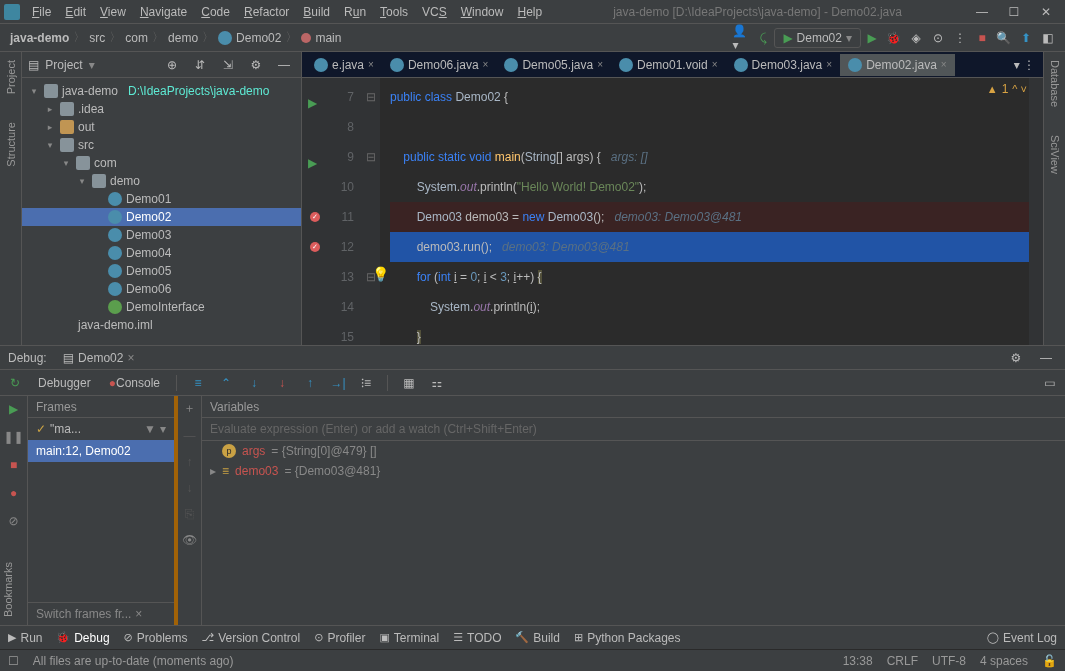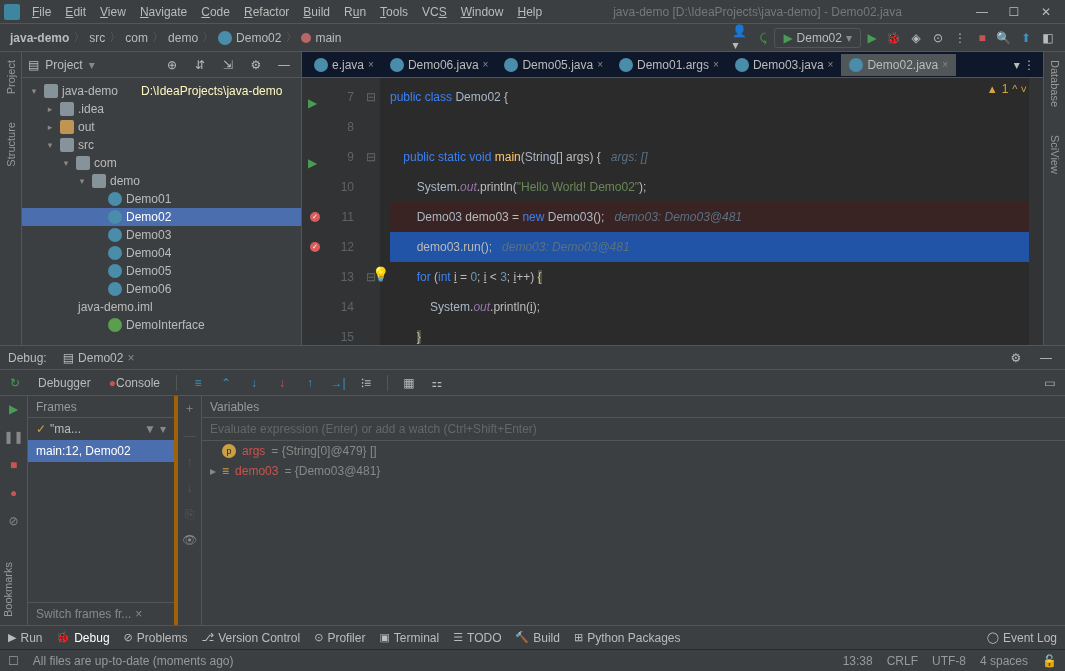--- a/index.html
+++ b/index.html
@@ -158,21 +158,21 @@
         <span class="ticon">⇲</span>
         <span class="ticon">⚙</span>
         <span class="ticon">―</span>
       </span>
     </div>
     <div class="tree" id="tree">
         <div class="tnode" style="padding-left: 6px;">
           <span class="arrow">▾</span>
           <span class="ficon folder"></span>
           <span>java-demo</span>
-          <span style="color:#fef9c3;margin-left:19px">D:\IdeaProjects\java-demo</span>
+          <span style="color:#5eead4;margin-left:6px">D:\IdeaProjects\java-demo</span>
         </div>
         <div class="tnode" style="padding-left: 22px;">
           <span class="arrow">▸</span>
           <span class="ficon folder"></span>
           <span>.idea</span>
         </div>
         <div class="tnode" style="padding-left: 22px;">
           <span class="arrow">▸</span>
           <span class="ficon folder-o"></span>
           <span>out</span>
@@ -215,29 +215,29 @@
         <div class="tnode" style="padding-left: 70px;">
           <span class="arrow"></span>
           <span class="ficon jclass"></span>
           <span>Demo05</span>
         </div>
         <div class="tnode" style="padding-left: 70px;">
           <span class="arrow"></span>
           <span class="ficon jclass"></span>
           <span>Demo06</span>
         </div>
+        <div class="tnode" style="padding-left: 70px;">
+          <span class="arrow"></span>
+          <span class="ficon jiface"></span>
+          <span>DemoInterface</span>
+        </div>
         <div class="tnode" style="padding-left: 22px;">
           <span class="arrow"></span>
           <span class="ficon file"></span>
           <span>java-demo.iml</span>
-        </div>
-        <div class="tnode" style="padding-left: 70px;">
-          <span class="arrow"></span>
-          <span class="ficon jiface"></span>
-          <span>DemoInterface</span>
         </div>
       </div>
   </div>
 
   <div class="editor">
     <div class="tabs" id="tabs">
         <span class="tab">
           <span class="ficon jclass"></span>
           <span>e.java</span>
           <span class="x">×</span>
@@ -247,21 +247,21 @@
           <span>Demo06.java</span>
           <span class="x">×</span>
         </span>
         <span class="tab">
           <span class="ficon jclass"></span>
           <span>Demo05.java</span>
           <span class="x">×</span>
         </span>
         <span class="tab">
           <span class="ficon jclass"></span>
-          <span>Demo01.args</span>
+          <span>Demo01.void</span>
           <span class="x">×</span>
         </span>
         <span class="tab">
           <span class="ficon jclass"></span>
           <span>Demo03.java</span>
           <span class="x">×</span>
         </span>
         <span class="tab active">
           <span class="ficon jclass"></span>
           <span>Demo02.java</span>

